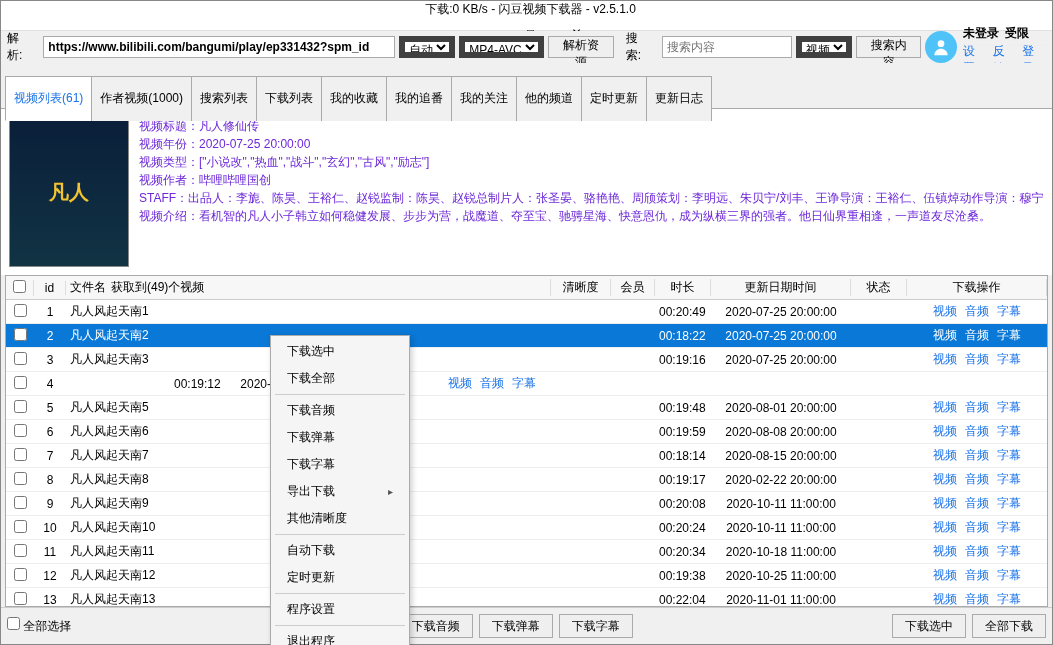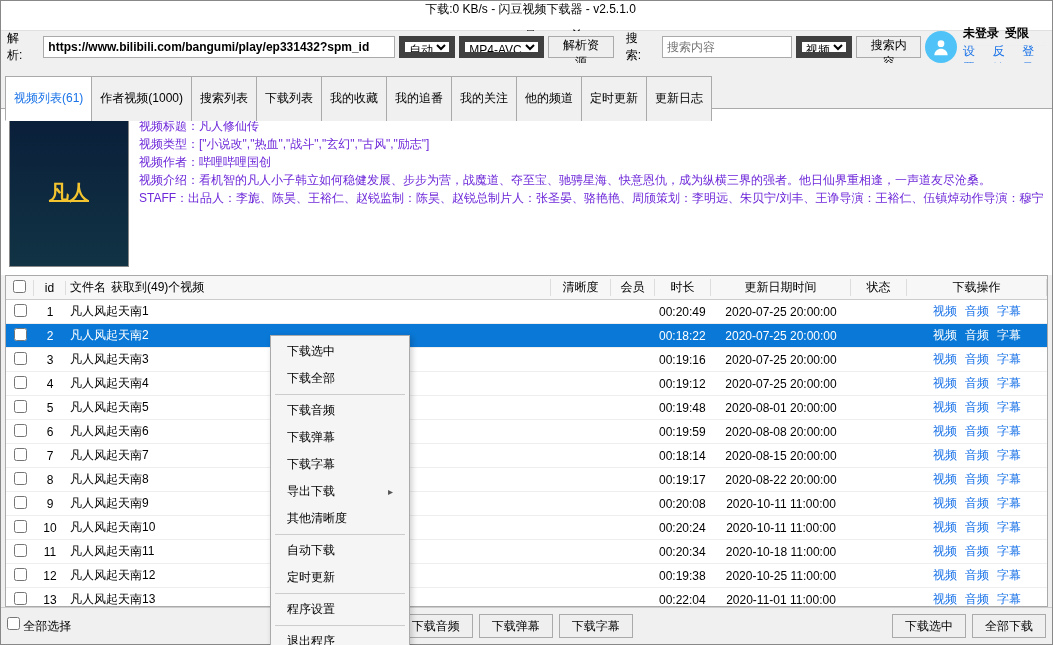--- a/index.html
+++ b/index.html
@@ -18,21 +18,21 @@
 .user-area { margin-left: auto; display: flex; align-items: center; gap: 6px; }
 .user-area .avatar { width: 32px; height: 32px; border-radius: 50%; background: #4fc3f7; display: flex; align-items: center; justify-content: center; color: #fff; }
 .user-links { display: flex; flex-direction: column; gap: 2px;}
 .user-links .row { display: flex; gap: 6px; }
 .user-links a { color: #1a73e8; text-decoration: none; cursor: pointer; }
 .user-links b { color: #000; font-weight: bold; }
 .tabs { display: flex; border-bottom: 1px solid #aaa; background: #f0f0f0; padding-left: 4px; gap: 0; }
 .tab { border: 1px solid #aaa; border-bottom: none; background: #f0f0f0; padding: 13px 8px; margin-right: -1px; cursor: pointer; position: relative; top: 13px; }
 .tab.active { background: #fff; color: #1a73e8; border-bottom: 1px solid #fff; }
 .info-panel { display: flex; padding: 8px; background: #fff; gap: 10px; }
-.poster { width: 120px; height: 150px; background: linear-gradient(180deg,#0a1f3a,#134); border: 1px solid #888; display: flex; align-items: center; justify-content: center; color: #f4c430; font-size: 20px; font-weight: bold; text-align: center; text-decoration: underline; }
+.poster { width: 120px; height: 150px; background: linear-gradient(180deg,#0a1f3a,#134); border: 1px solid #888; display: flex; align-items: center; justify-content: center; color: #f4c430; font-size: 20px; font-weight: bold; text-align: center; }
 .meta { flex: 1; color: #6d28d9; line-height: 1.5; font-family: "SimSun", serif; }
 .meta div { white-space: normal; }
 .table-wrap { flex: 1; overflow: hidden; border: 1px solid #aaa; margin: 0 4px; background: #fff; display: flex; flex-direction: column; }
 .thead { display: flex; background: #f7f7f7; border-bottom: 1px solid #ccc; height: 24px; align-items: center; }
 .thead .th { border-right: 1px solid #ddd; padding: 0 4px; text-align: center; color: #000; }
 .tbody { flex: 1; overflow-y: scroll; position: relative; }
 .row { display: flex; height: 24px; align-items: center; border-bottom: 1px solid #eee; }
 .row.selected { background: #0a78d6; color: #fff; }
 .row.selected .link { color: #fff; }
 .row .td { padding: 0 4px; overflow: hidden; white-space: nowrap; text-overflow: ellipsis; }
@@ -113,24 +113,25 @@
       <div class="tab">我的关注</div>
       <div class="tab">他的频道</div>
       <div class="tab">定时更新</div>
       <div class="tab">更新日志</div>
     </div>
 
   <div class="info-panel">
     <div class="poster">凡人</div>
     <div class="meta" id="meta">
         <div>视频标题：凡人修仙传</div>
+        <div>视频年份：2020-07-25 20:00:00</div>
         <div>视频类型：["小说改","热血","战斗","玄幻","古风","励志"]</div>
         <div>视频作者：哔哩哔哩国创</div>
+        <div>STAFF：出品人：李旎、陈昊、王裕仁、赵锐监制：陈昊、赵锐总制片人：张圣晏、骆艳艳、周颀策划：李明远、朱贝宁/刘丰、王诤导演：王裕仁、伍镇焯动作导演：穆宁</div>
         <div>视频介绍：看机智的凡人小子韩立如何稳健发展、步步为营，战魔道、夺至宝、驰骋星海、快意恩仇，成为纵横三界的强者。他日仙界重相逢，一声道友尽沧桑。</div>
-        <div>STAFF：出品人：李旎、陈昊、王裕仁、赵锐监制：陈昊、赵锐总制片人：张圣晏、骆艳艳、周颀策划：李明远、朱贝宁/刘丰、王诤导演：王裕仁、伍镇焯动作导演：穆宁</div>
       </div>
   </div>
 
   <div class="table-wrap">
     <div class="thead">
       <div class="th col-chk"><input type="checkbox" style=""></div>
       <div class="th col-id">id</div>
       <div class="th col-name" style="display:flex;gap:5px">
           <span>文件名</span>
           <span>获取到(49)个视频</span>
@@ -172,21 +173,20 @@
           <div class="td col-clar"></div>
           <div class="td col-vip"></div>
           <div class="td col-dur">00:19:16</div>
           <div class="td col-date">2020-07-25 20:00:00</div>
           <div class="td col-stat"></div>
           <div class="td col-ops"><span class="link">视频</span><span class="link">音频</span><span class="link">字幕</span></div>
         </div>
         <div class="row">
           <div class="td col-chk"><input type="checkbox" style=""></div>
           <div class="td col-id">4</div>
-          <div class="td col-name">凡人风起天南4</div>
           <div class="td col-clar"></div>
           <div class="td col-vip"></div>
           <div class="td col-dur">00:19:12</div>
           <div class="td col-date">2020-07-25 20:00:00</div>
           <div class="td col-stat"></div>
           <div class="td col-ops"><span class="link">视频</span><span class="link">音频</span><span class="link">字幕</span></div>
         </div>
         <div class="row">
           <div class="td col-chk"><input type="checkbox" style=""></div>
           <div class="td col-id">5</div>
@@ -220,21 +220,21 @@
           <div class="td col-stat"></div>
           <div class="td col-ops"><span class="link">视频</span><span class="link">音频</span><span class="link">字幕</span></div>
         </div>
         <div class="row">
           <div class="td col-chk"><input type="checkbox" style=""></div>
           <div class="td col-id">8</div>
           <div class="td col-name">凡人风起天南8</div>
           <div class="td col-clar"></div>
           <div class="td col-vip"></div>
           <div class="td col-dur">00:19:17</div>
-          <div class="td col-date">2020-08-22 20:00:00</div>
+          <div class="td col-date">2020-02-22 20:00:00</div>
           <div class="td col-stat"></div>
           <div class="td col-ops"><span class="link">视频</span><span class="link">音频</span><span class="link">字幕</span></div>
         </div>
         <div class="row">
           <div class="td col-chk"><input type="checkbox" style=""></div>
           <div class="td col-id">9</div>
           <div class="td col-name">凡人风起天南9</div>
           <div class="td col-clar"></div>
           <div class="td col-vip"></div>
           <div class="td col-dur">00:20:08</div>

